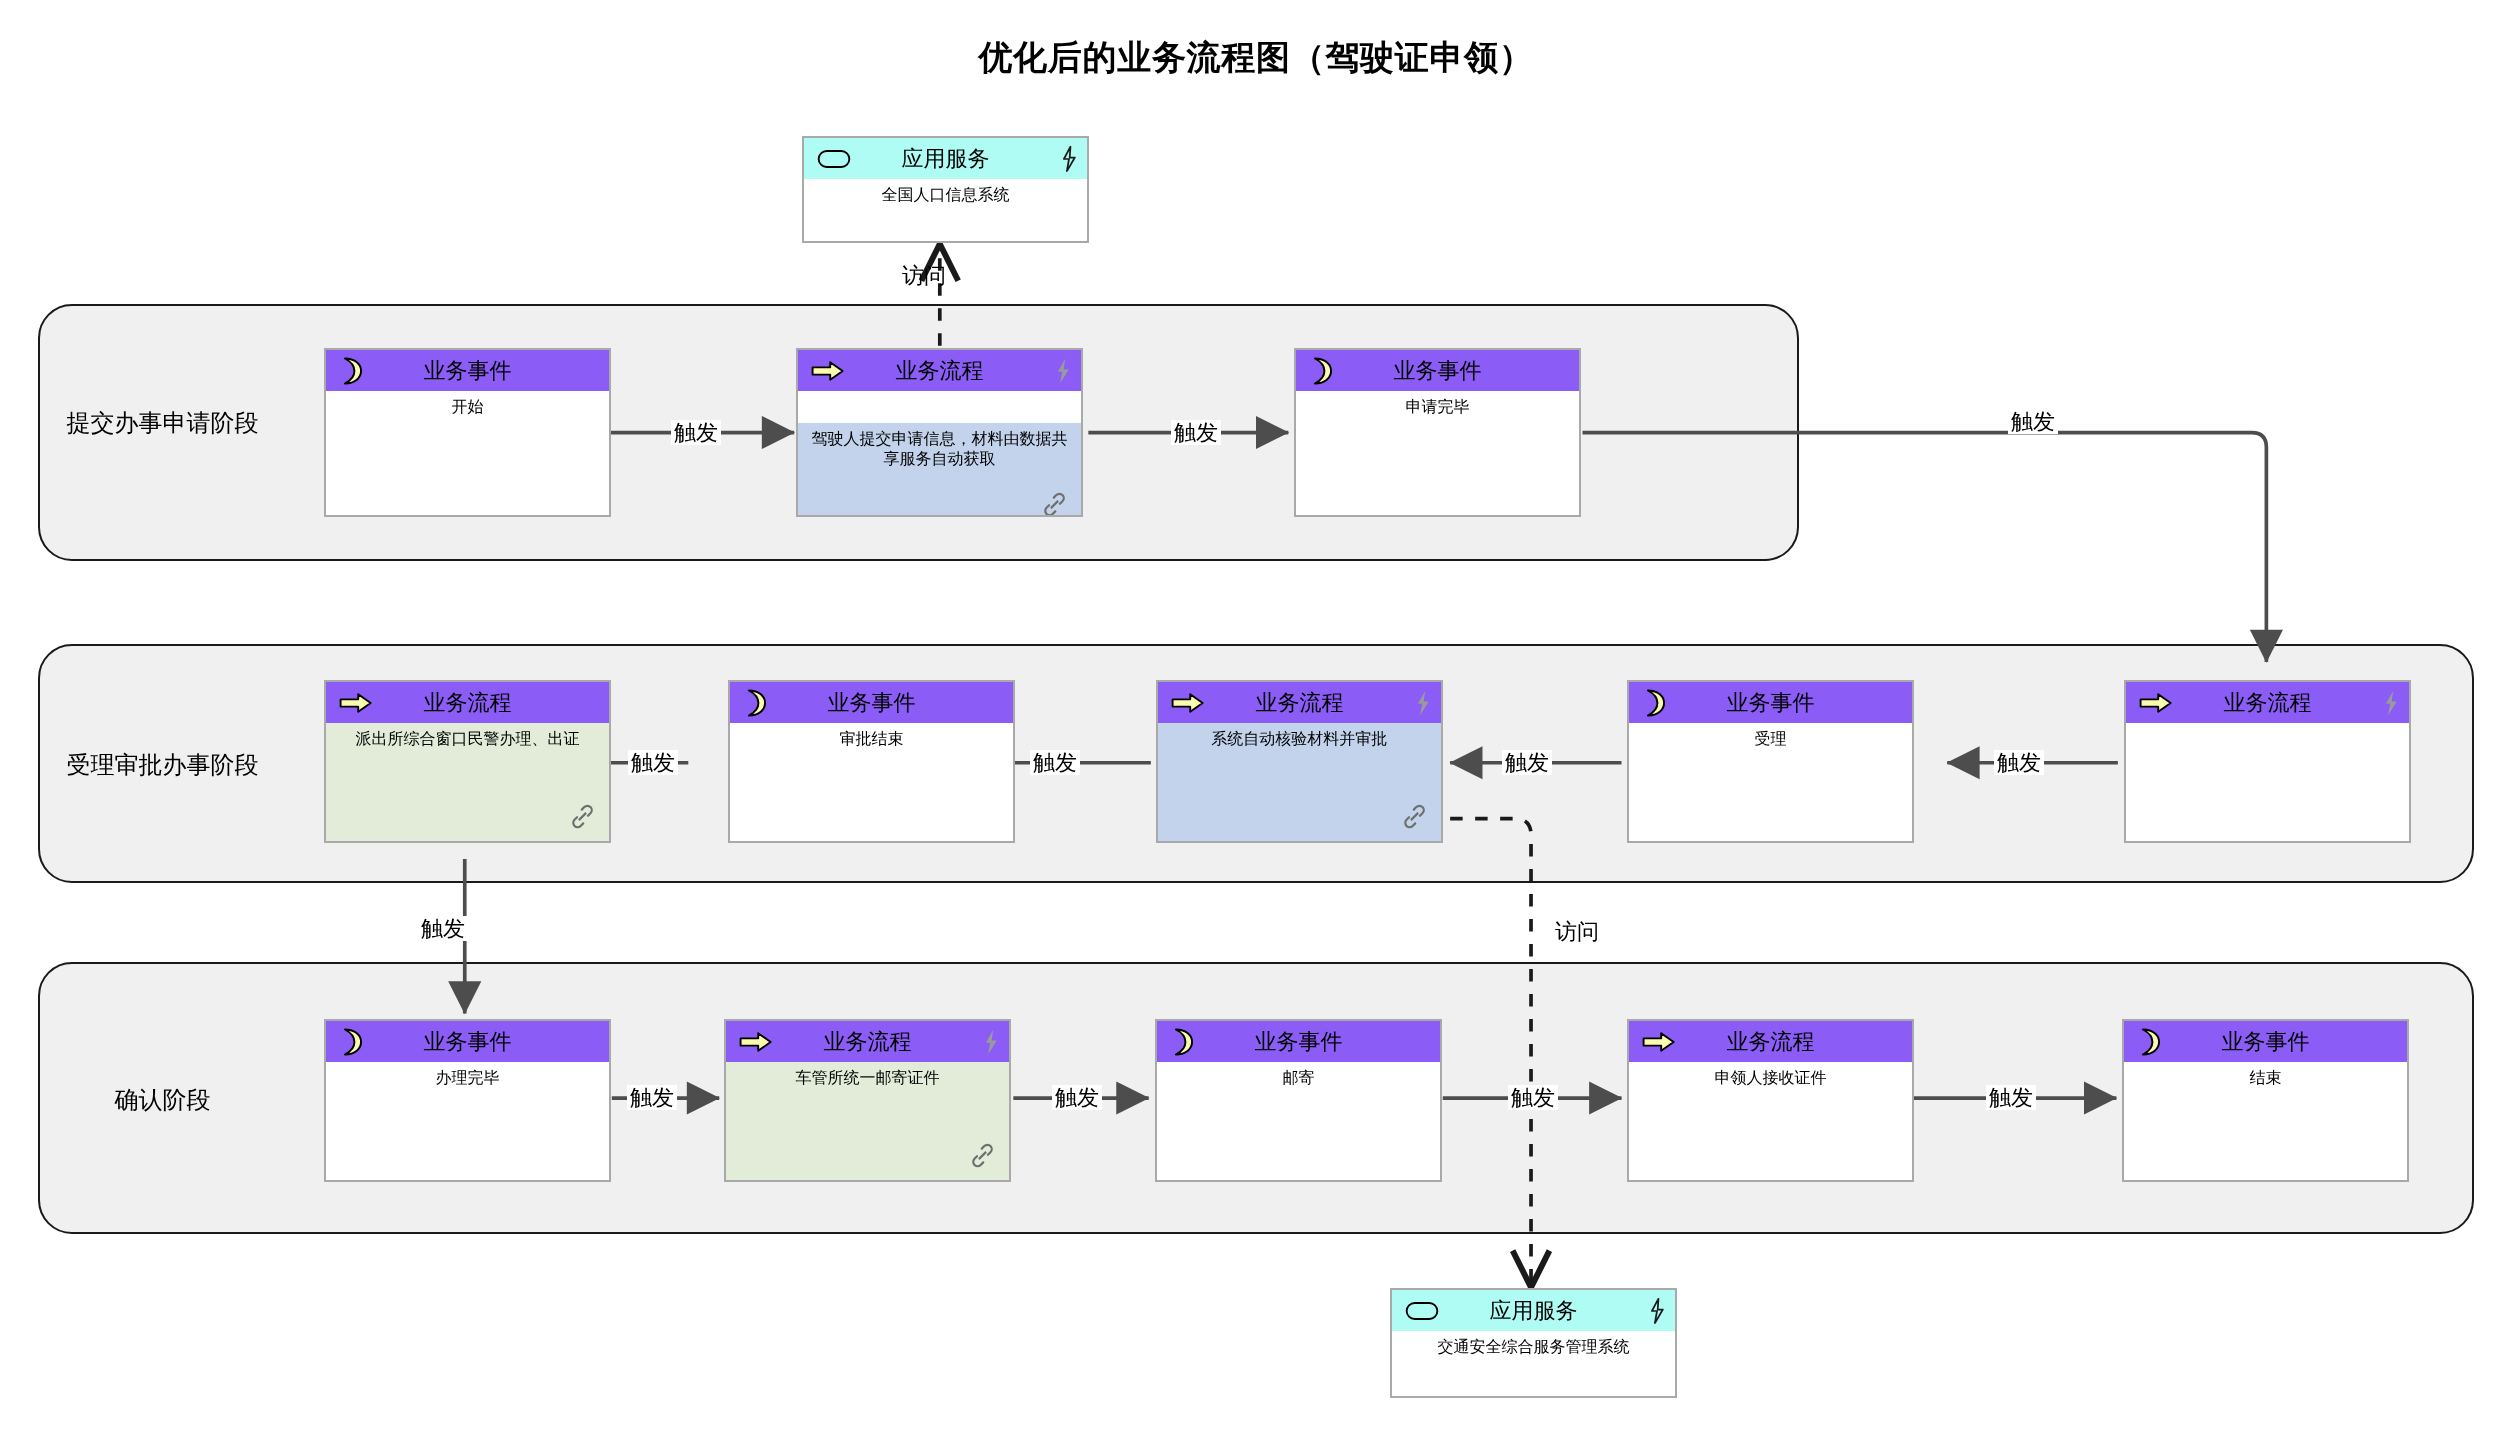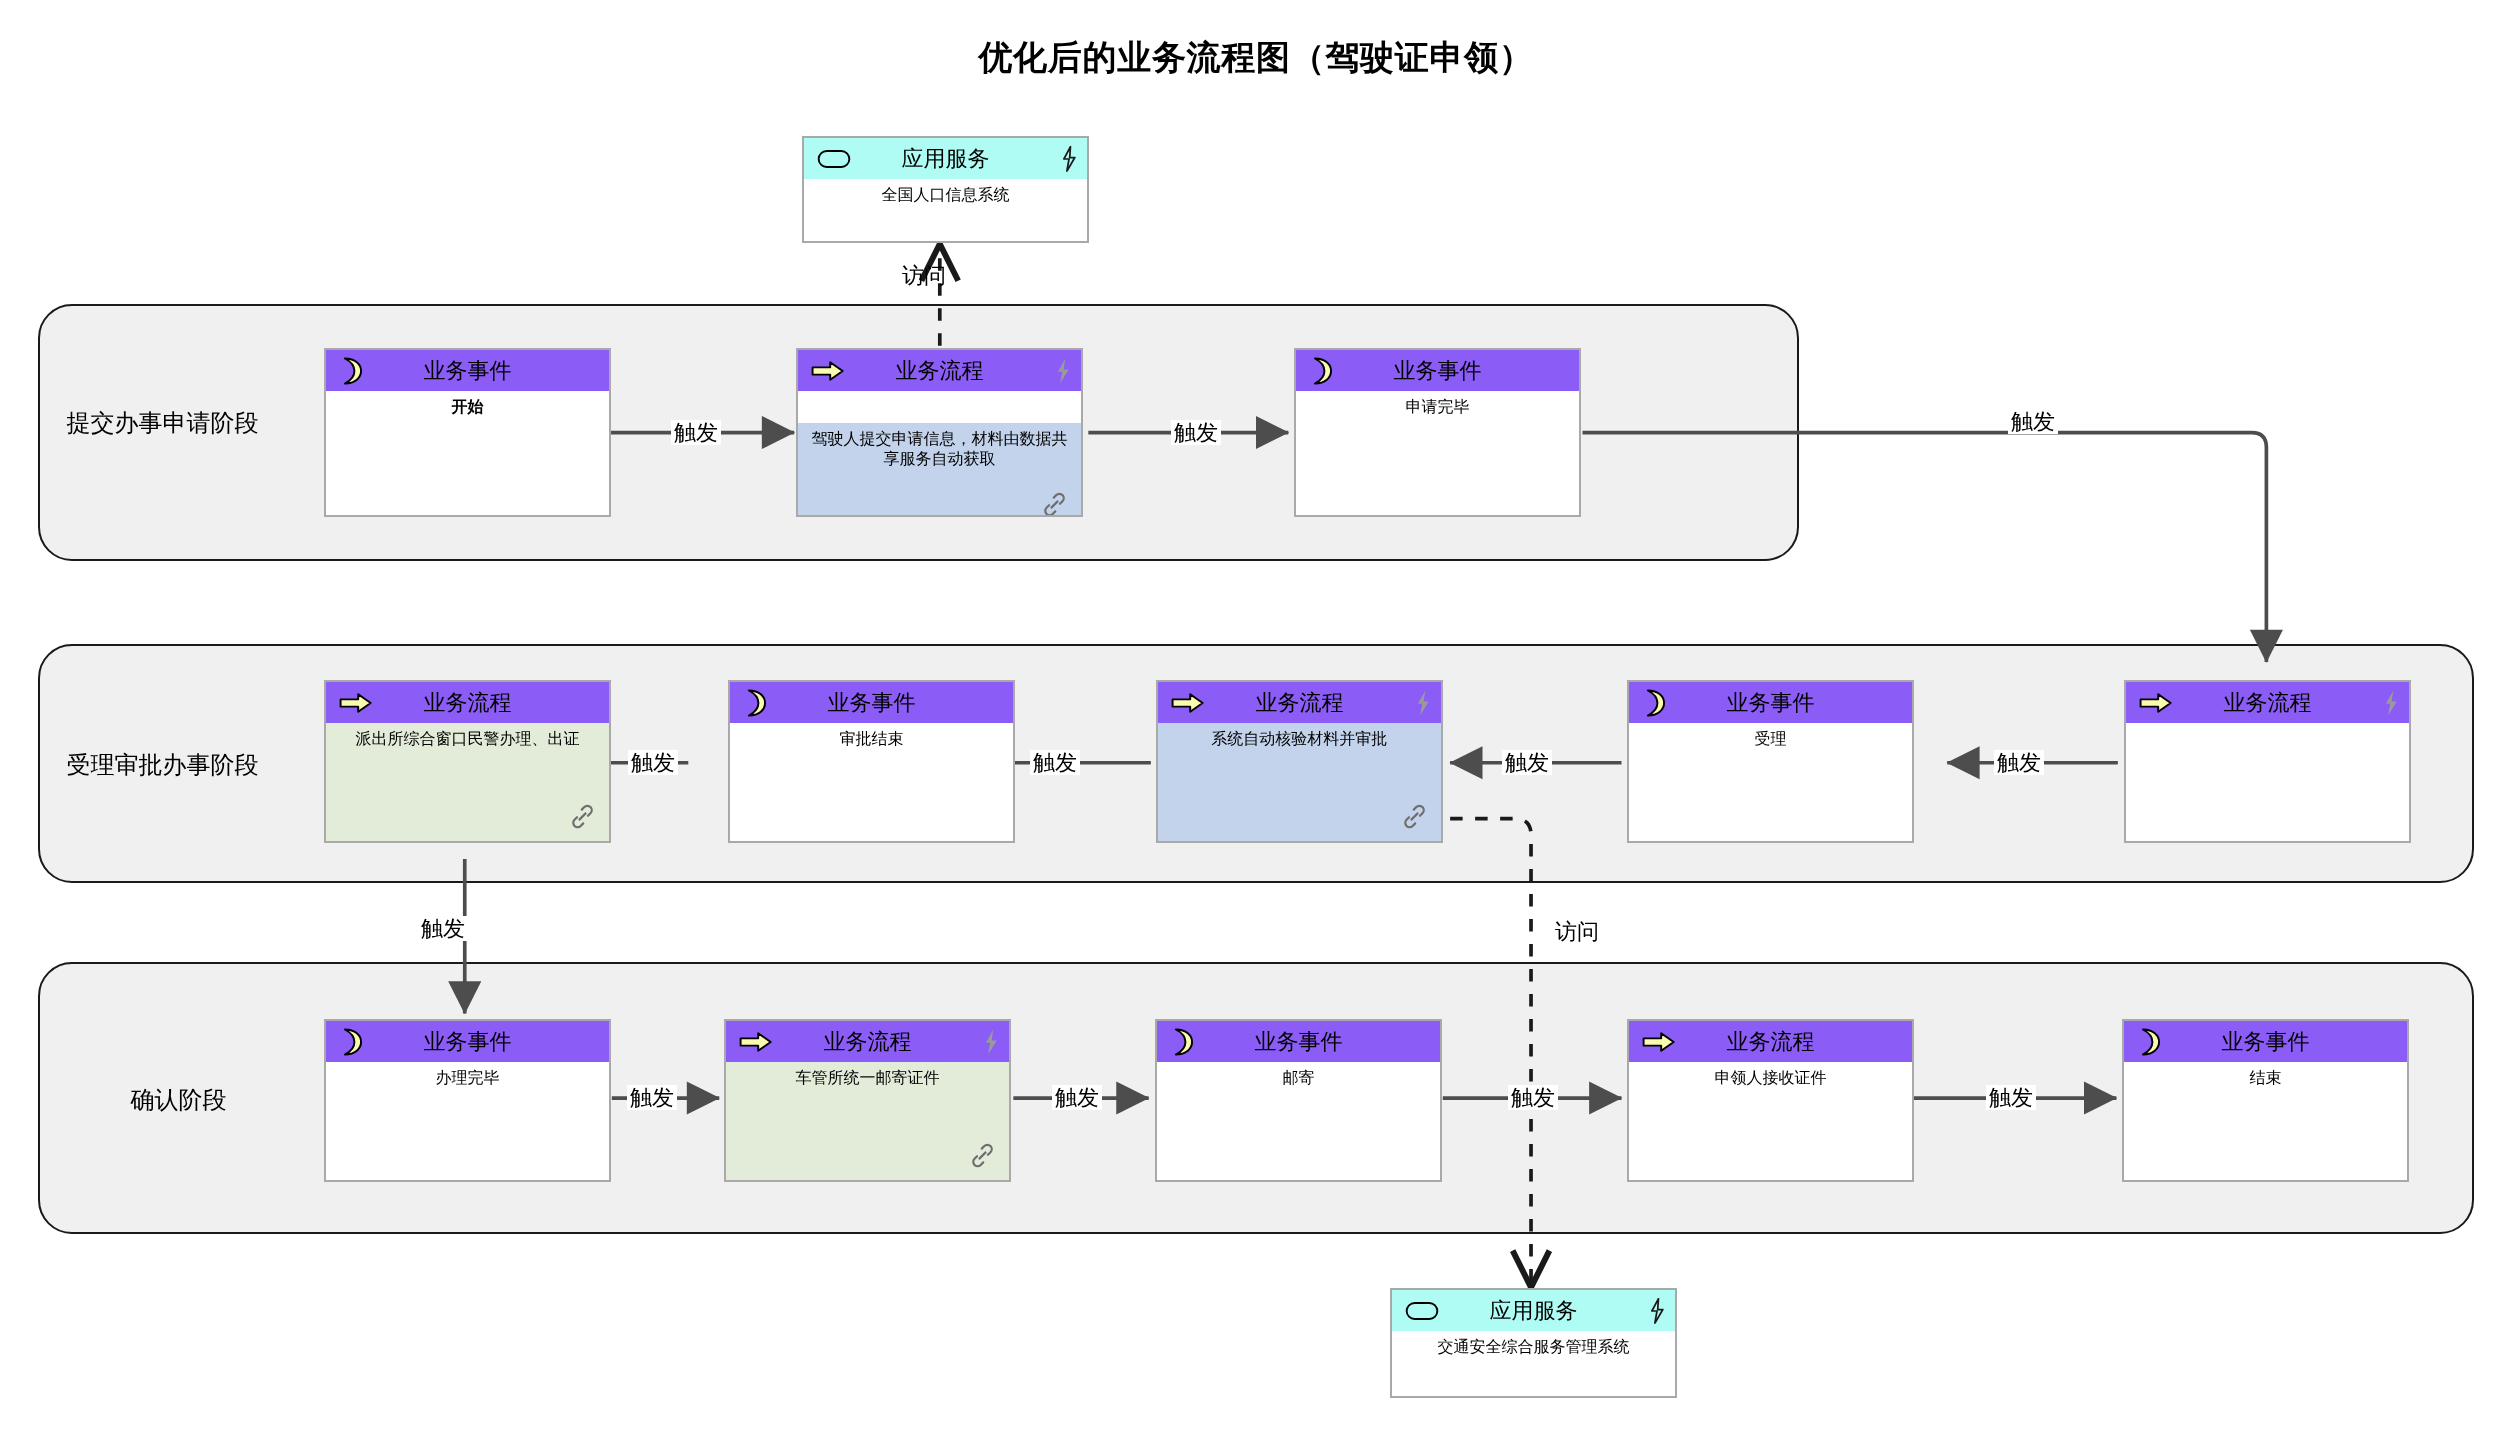--- a/index.html
+++ b/index.html
@@ -207,21 +207,21 @@
 
   <div class="node" style="left:324px; top:348px; width:287px; height:169px; z-index:5;">
     <div class="hdr hdr-yellow">
       <span class="left-icon">
         <svg width="25" height="28" viewBox="0 0 34 38">
             <path d="M8,2 C22,2 30,10 30,19 C30,28 22,36 8,36 C18,31 21,26 21,19 C21,12 18,7 8,2 Z" fill="#fbfbb0" stroke="#000" stroke-width="2.6" stroke-linejoin="round"></path>
           </svg>
       </span>
       <span class="hdr-title">业务事件</span>
     </div>
-    <div class="body body-white" style="height:124px;font-weight:bold;">
+    <div class="body body-white" style="height:124px;">
       <span class="body-text">开始</span>
     </div>
   </div>
 
   <div class="node" style="left:796px; top:348px; width:287px; height:169px; z-index:5;">
     <div class="hdr hdr-yellow">
       <span class="left-icon">
         <svg width="34" height="22" viewBox="0 0 46 30">
             <path d="M2,10 L26,10 L26,3 L43,15 L26,27 L26,20 L2,20 Z" fill="#fbfbb0" stroke="#000" stroke-width="2.6" stroke-linejoin="round"></path>
           </svg>
@@ -347,21 +347,21 @@
       <span class="hdr-title">业务流程</span>
       <span class="right-icon">
         <svg width="16" height="26.5" viewBox="0 0 22 36">
             <path d="M14,1 L4,19 L10,19 L7,35 L19,16 L12,16 Z" fill="#9a9a9a"></path>
           </svg>
       </span>
     </div>
   </div>
 
   <div class="phase" style="left:38px; top:962px; width:2436px; height:272px;"></div>
-  <div class="phase-label" style="left:41px; top:1087px; width:243px; text-align:center;padding-left:16px;">确认阶段</div>
+  <div class="phase-label" style="left:41px; top:1087px; width:243px; text-align:center;">确认阶段</div>
 
   <div class="node" style="left:324px; top:1019px; width:287px; height:163px; z-index:5;">
     <div class="hdr hdr-yellow">
       <span class="left-icon">
         <svg width="25" height="28" viewBox="0 0 34 38">
             <path d="M8,2 C22,2 30,10 30,19 C30,28 22,36 8,36 C18,31 21,26 21,19 C21,12 18,7 8,2 Z" fill="#fbfbb0" stroke="#000" stroke-width="2.6" stroke-linejoin="round"></path>
           </svg>
       </span>
       <span class="hdr-title">业务事件</span>
     </div>

